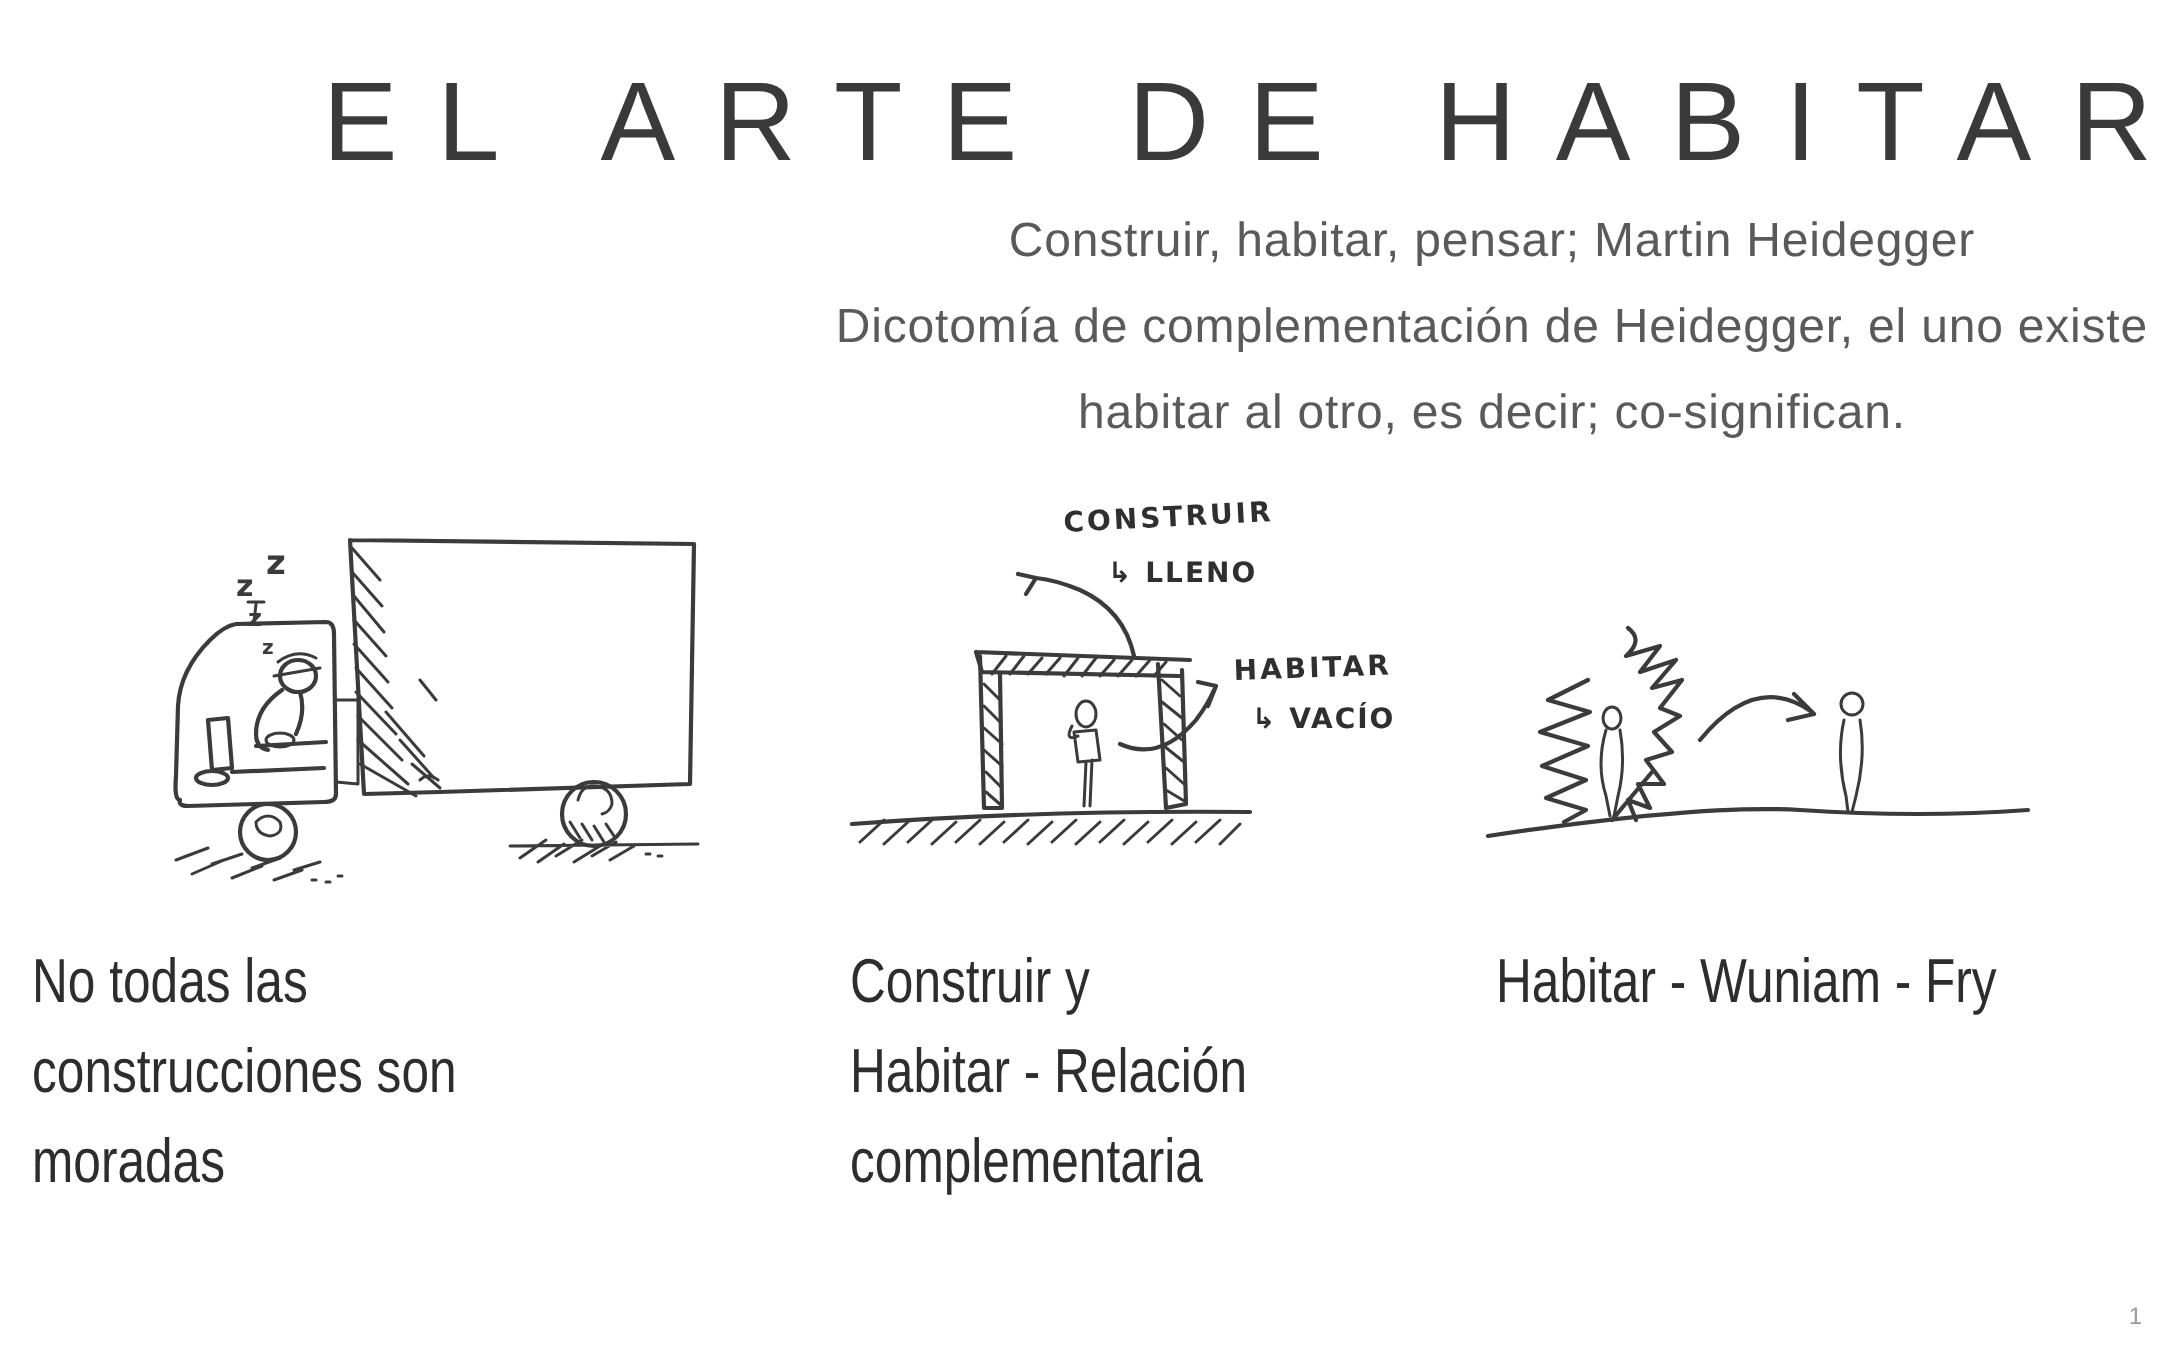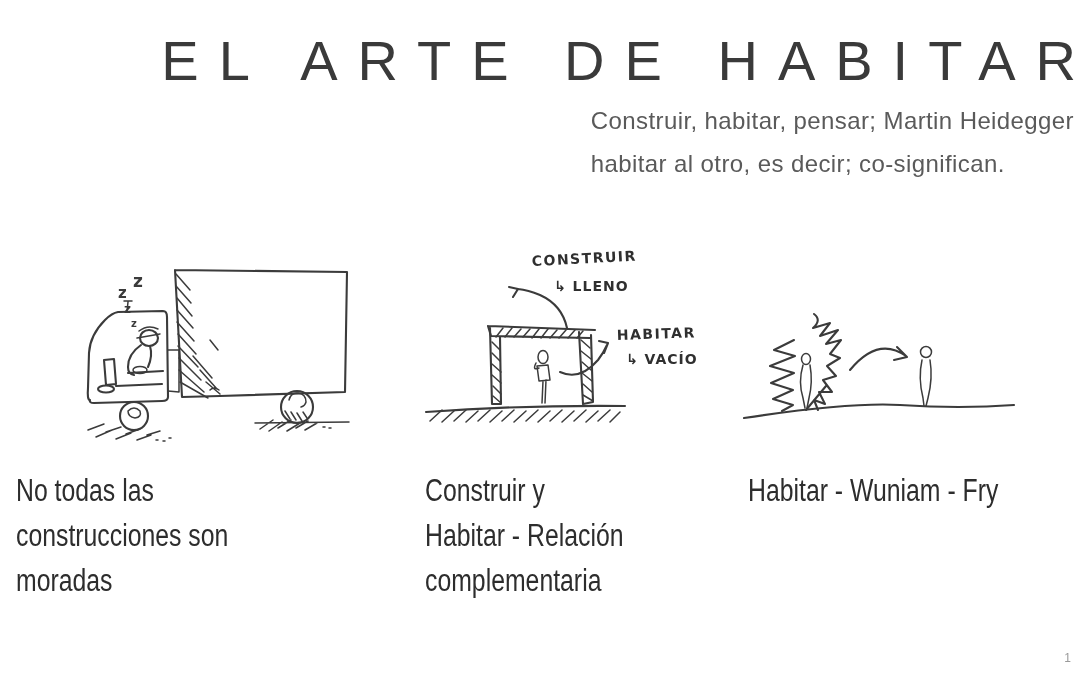--- a/index.html
+++ b/index.html
@@ -6,21 +6,21 @@
   #slide{
     position:relative;width:1090px;height:665px;background:#ffffff;
     overflow:hidden;font-family:"Liberation Sans",sans-serif;
   }
   .title{
     position:absolute;top:28px;right:-6px;white-space:nowrap;
     font-size:56px;font-weight:400;letter-spacing:20px;color:#3a3a3a;
     font-family:"Liberation Sans",sans-serif;
   }
   .subtext{
-    position:absolute;top:99px;right:16px;text-align:left;
+    position:absolute;top:99px;right:16px;text-align:center;
     font-size:24px;line-height:43px;color:#5a5a5a;letter-spacing:0.4px;
     font-weight:400;white-space:nowrap;
   }
   .sketch{position:absolute;}
   .sketch svg{display:block;overflow:visible;}
   .ink{stroke:#3b3b3b;fill:none;stroke-width:2.1;stroke-linecap:round;stroke-linejoin:round;}
   .ink-thin{stroke:#3b3b3b;fill:none;stroke-width:1.5;stroke-linecap:round;stroke-linejoin:round;}
   .hand{
     font-family:"DejaVu Sans",sans-serif;font-weight:bold;fill:#2f2f2f;
   }
@@ -36,20 +36,21 @@
 </style>
 </head>
 <body>
 
 <div id="slide">
 
   <div class="title">EL ARTE DE HABITAR</div>
 
   <div class="subtext">
     <div>Construir, habitar, pensar; Martin Heidegger</div>
+    <div>Dicotomía de complementación de Heidegger, el uno existe</div>
     <div>habitar al otro, es decir; co-significan.</div>
   </div>
 
   <div class="sketch" style="left:60px;top:240px;">
     <svg width="320" height="210" viewBox="0 0 320 210">
 
       <path class="ink" d="M115 30 L287 32 L285 152 L160 156 L122 157 L115 30"></path>
 
       <path class="ink-thin" d="M116 34 L130 50 M116 46 L131 63 M117 58 L132 76 M117 70 L133 88 M117 82 L134 101 M118 94 L136 114 M118 106 L138 127 M119 118 L141 140 M119 130 L144 152 M120 142 L148 158 M133 116 L152 138 M140 130 L157 149 M146 142 L160 154 M150 100 L158 110 M150 150 Q154 146 159 150"></path>
 

